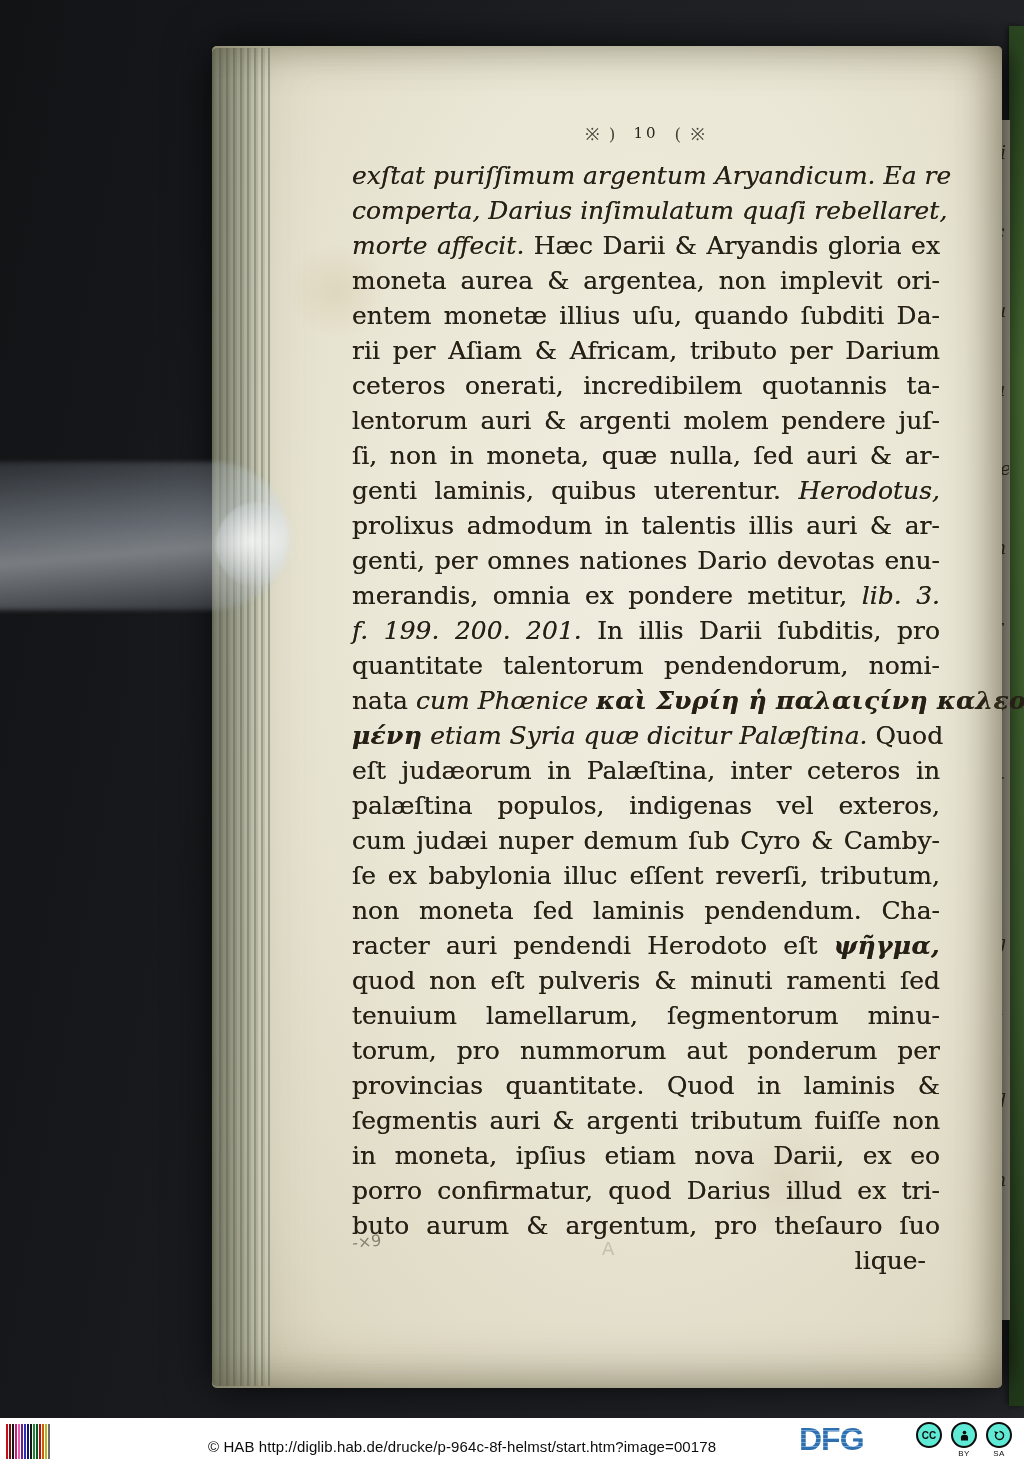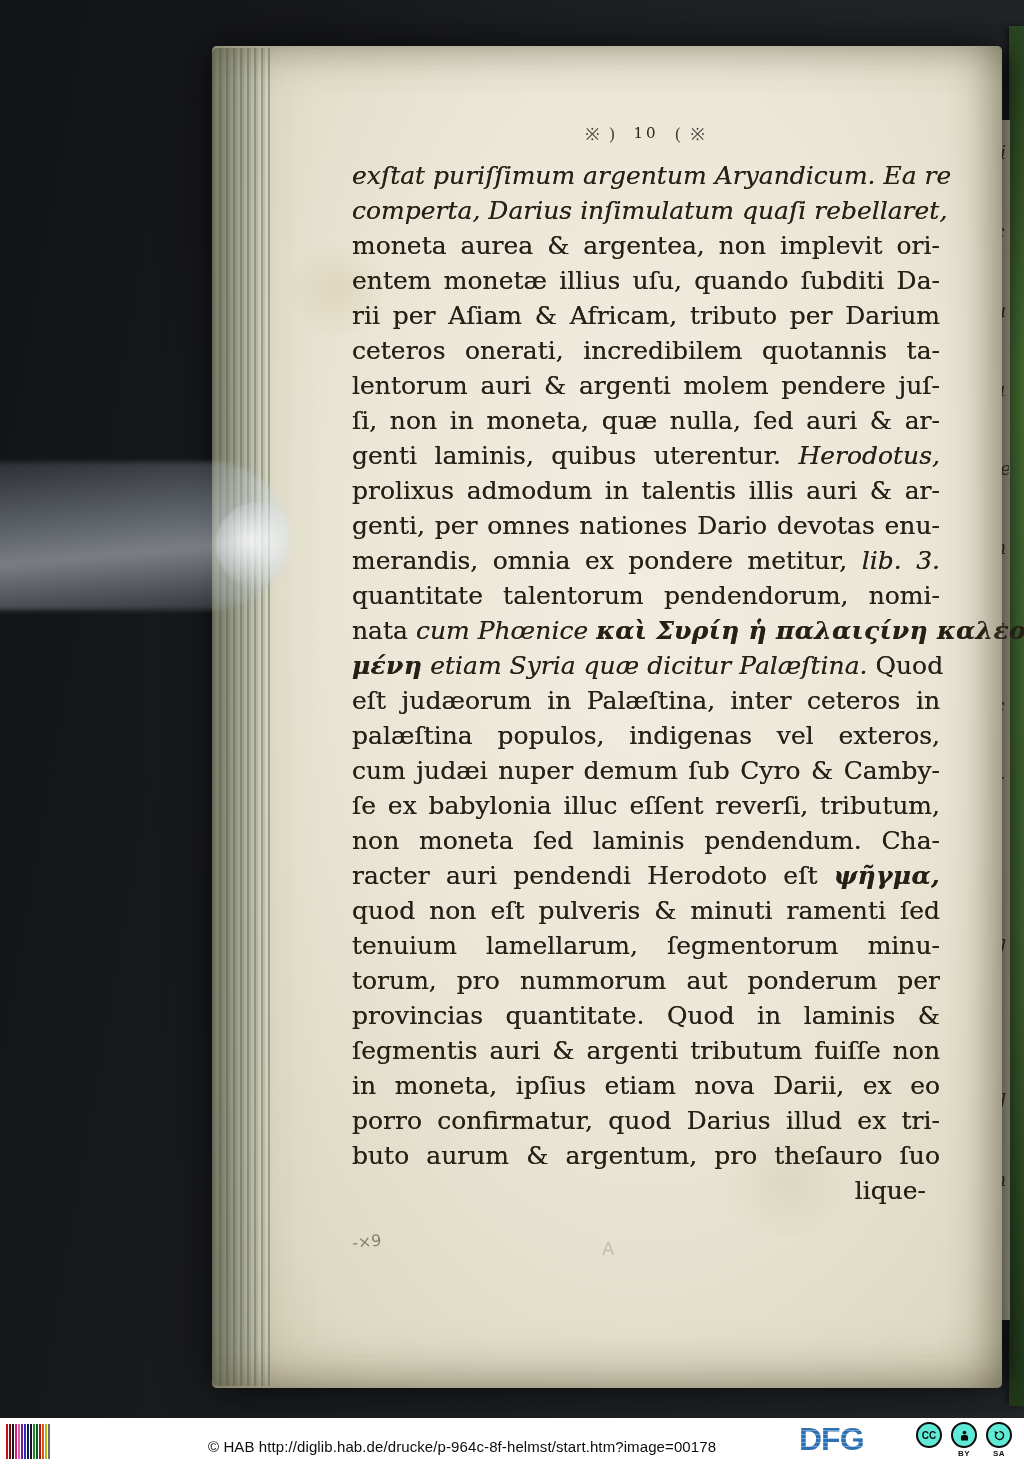--- a/index.html
+++ b/index.html
@@ -154,21 +154,21 @@
   .cc-badge {
     position: absolute; right: 12px; top: 4px;
     display: flex; gap: 9px; align-items: flex-start;
   }
   .cc-item { display: flex; flex-direction: column; align-items: center; gap: 1px; }
   .cc-circle {
     width: 22px; height: 22px; border: 2.5px solid #0d0d0d; border-radius: 50%;
     display: flex; align-items: center; justify-content: center;
     font-size: 10px; font-weight: bold; color: #0d0d0d; background: #5eead4;
   }
-  .cc-label { font-size: 8px; font-weight: bold; color: #0d0d0d; letter-spacing: 0.5px; }
+  .cc-label { font-size: 8px; font-weight: normal; color: #0d0d0d; letter-spacing: 0.5px; }
 </style>
 </head>
 <body>
 
 <div class="stage">
 
   <div class="cover-green"></div>
 
   <div class="facing-sliver">
     <div id="frag-col">
@@ -197,30 +197,32 @@
 
     <div class="text-area">
       <div class="page-header">
         <span class="orn">※ )</span>
         <span class="pnum">10</span>
         <span class="orn">( ※</span>
       </div>
       <div class="text-block" id="text-block">
           <div class="tline"><span class="s-i">exſtat puriſſimum argentum Aryandicum.</span> <span class="s-i">Ea re</span></div>
           <div class="tline"><span class="s-i">comperta, Darius inſimulatum quaſi rebellaret,</span></div>
+          <div class="tline"><span class="s-i">morte affecit.</span> <span class="s-r">Hæc Darii &amp; Aryandis gloria ex</span></div>
           <div class="tline"><span class="s-r">moneta aurea &amp; argentea, non implevit ori-</span></div>
           <div class="tline"><span class="s-r">entem monetæ illius uſu, quando ſubditi Da-</span></div>
           <div class="tline"><span class="s-r">rii per Aſiam &amp; Africam, tributo per Darium</span></div>
           <div class="tline"><span class="s-r">ceteros onerati, incredibilem quotannis ta-</span></div>
           <div class="tline"><span class="s-r">lentorum auri &amp; argenti molem pendere juſ-</span></div>
           <div class="tline"><span class="s-r">ſi, non in moneta, quæ nulla, ſed auri &amp; ar-</span></div>
           <div class="tline"><span class="s-r">genti laminis, quibus uterentur.</span> <span class="s-i">Herodotus,</span></div>
           <div class="tline"><span class="s-r">prolixus admodum in talentis illis auri &amp; ar-</span></div>
           <div class="tline"><span class="s-r">genti, per omnes nationes Dario devotas enu-</span></div>
           <div class="tline"><span class="s-r">merandis, omnia ex pondere metitur,</span> <span class="s-i">lib. 3.</span></div>
+          <div class="tline"><span class="s-i">f. 199. 200. 201.</span> <span class="s-r">In illis Darii ſubditis, pro</span></div>
           <div class="tline"><span class="s-r">quantitate talentorum pendendorum, nomi-</span></div>
           <div class="tline"><span class="s-r">nata</span> <span class="s-i">cum Phœnice</span> <span class="s-g">καὶ Συρίη ἡ παλαιςίνη καλεο-</span></div>
           <div class="tline"><span class="s-g">μένη</span> <span class="s-i">etiam Syria quæ dicitur Palæſtina.</span> <span class="s-r">Quod</span></div>
           <div class="tline"><span class="s-r">eſt judæorum in Palæſtina, inter ceteros in</span></div>
           <div class="tline"><span class="s-r">palæſtina populos, indigenas vel exteros,</span></div>
           <div class="tline"><span class="s-r">cum judæi nuper demum ſub Cyro &amp; Camby-</span></div>
           <div class="tline"><span class="s-r">ſe ex babylonia illuc eſſent reverſi, tributum,</span></div>
           <div class="tline"><span class="s-r">non moneta ſed laminis pendendum. Cha-</span></div>
           <div class="tline"><span class="s-r">racter auri pendendi Herodoto eſt</span> <span class="s-g">ψῆγμα,</span></div>
           <div class="tline"><span class="s-r">quod non eſt pulveris &amp; minuti ramenti ſed</span></div>

